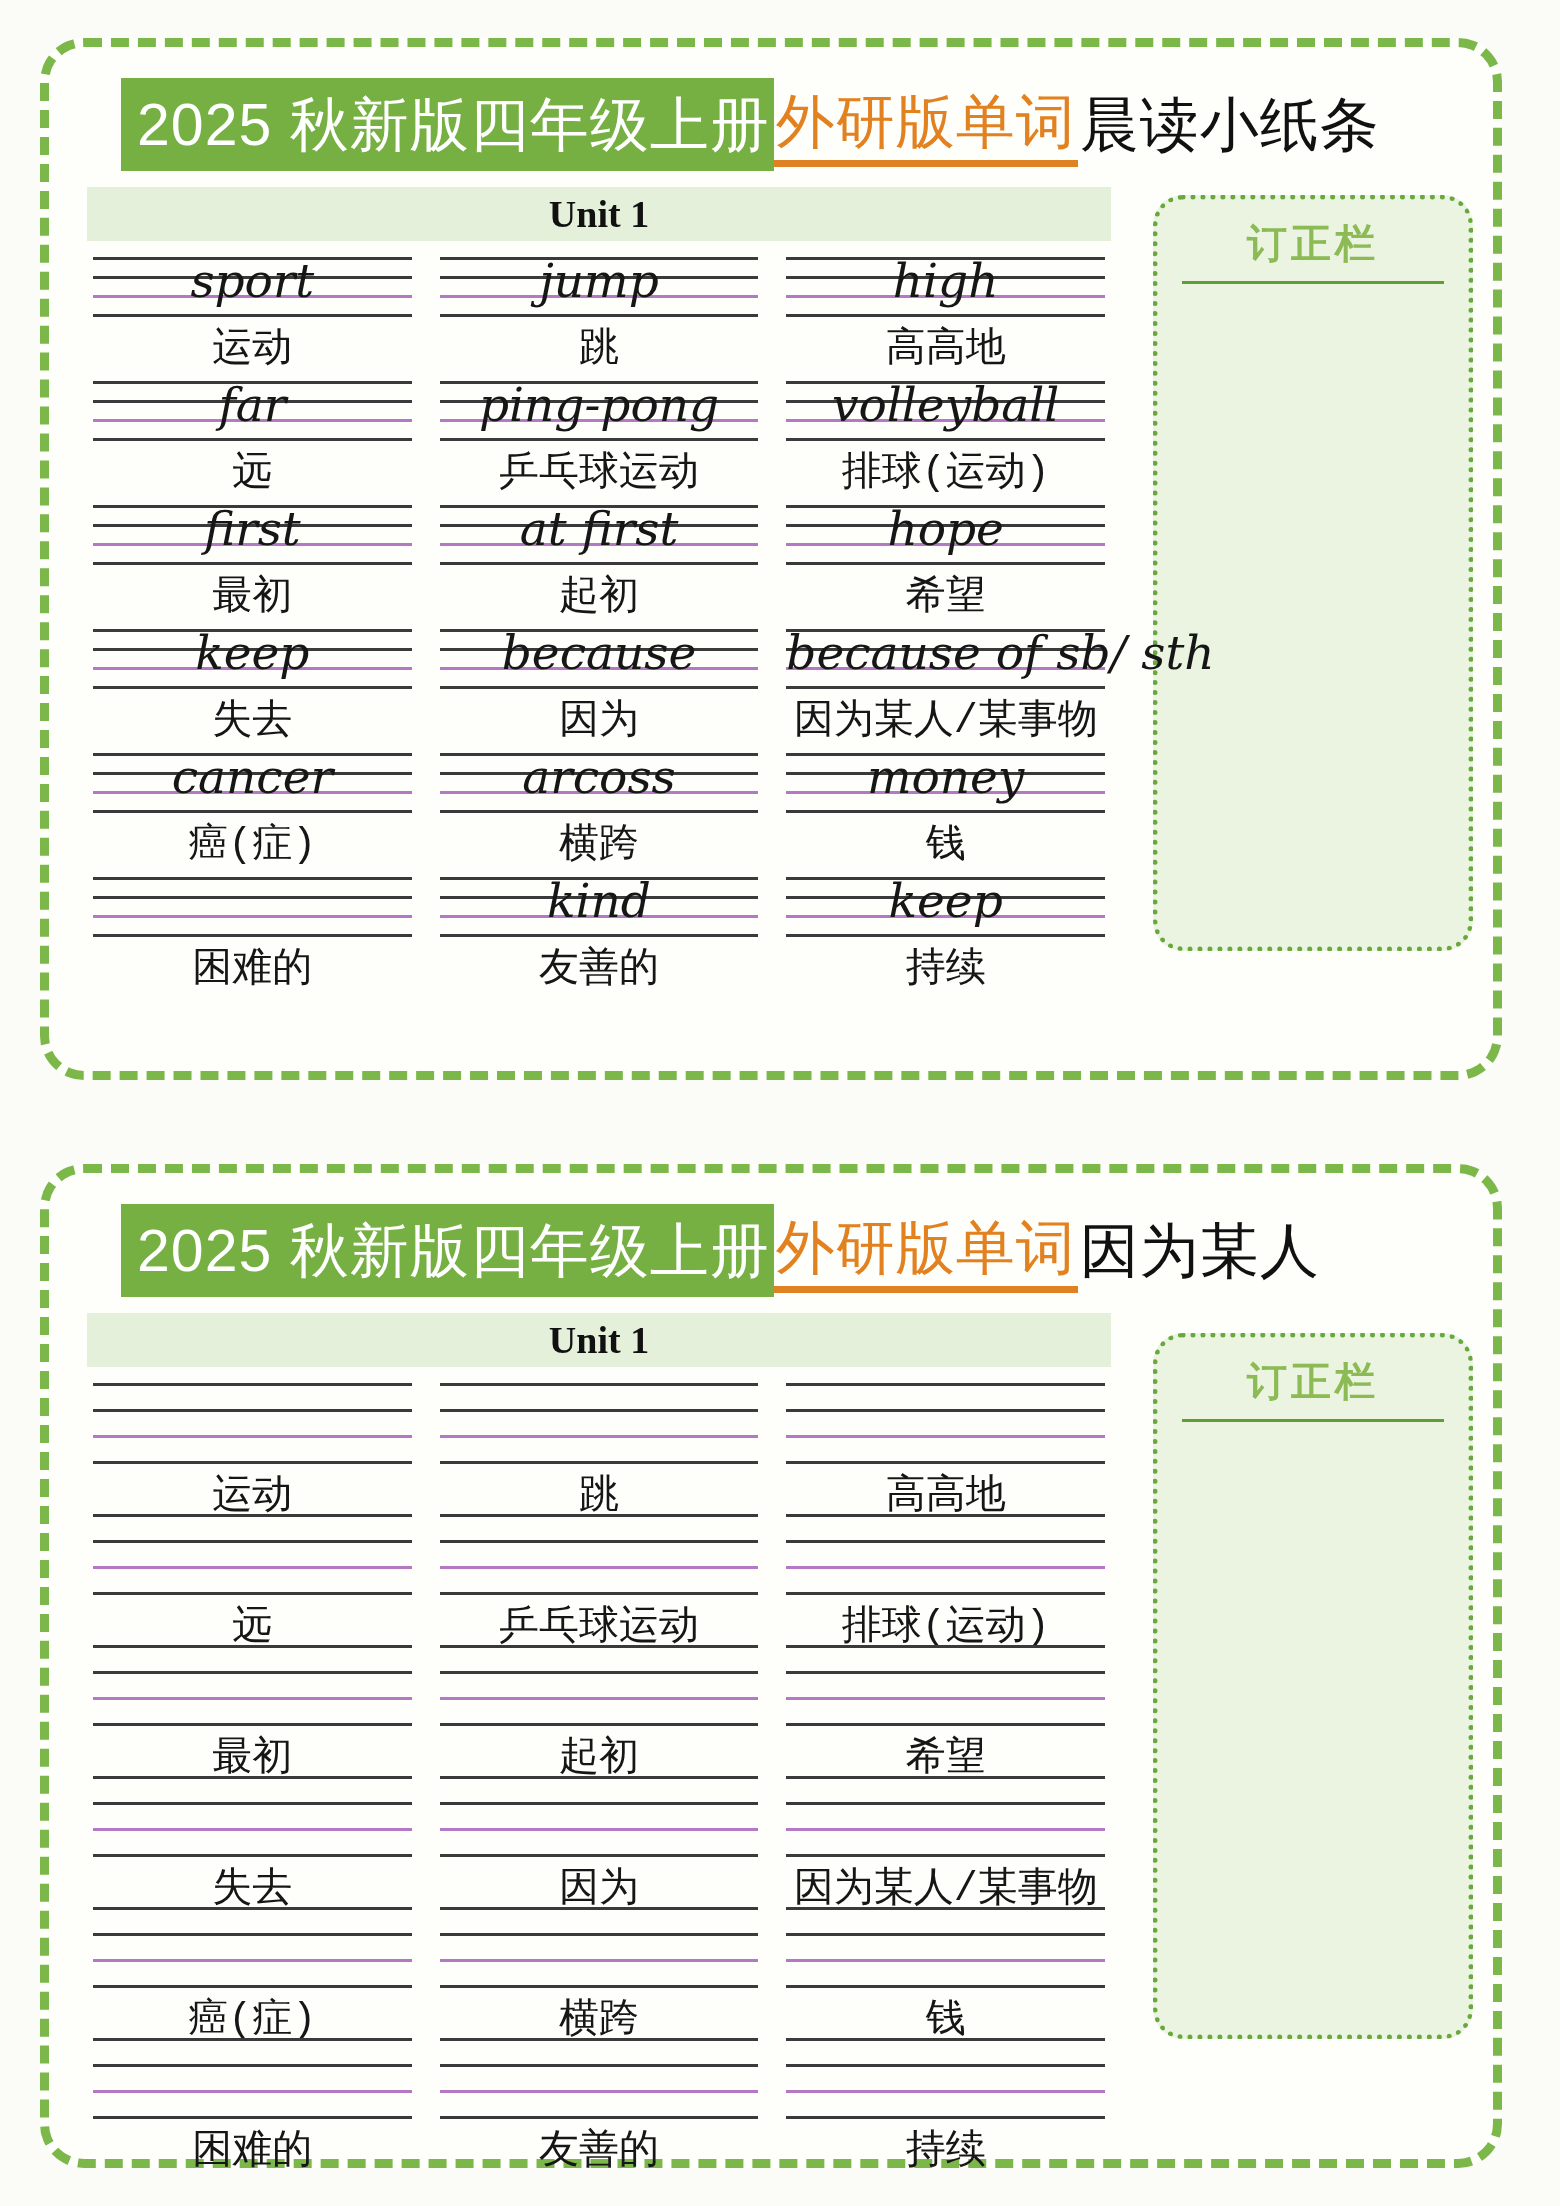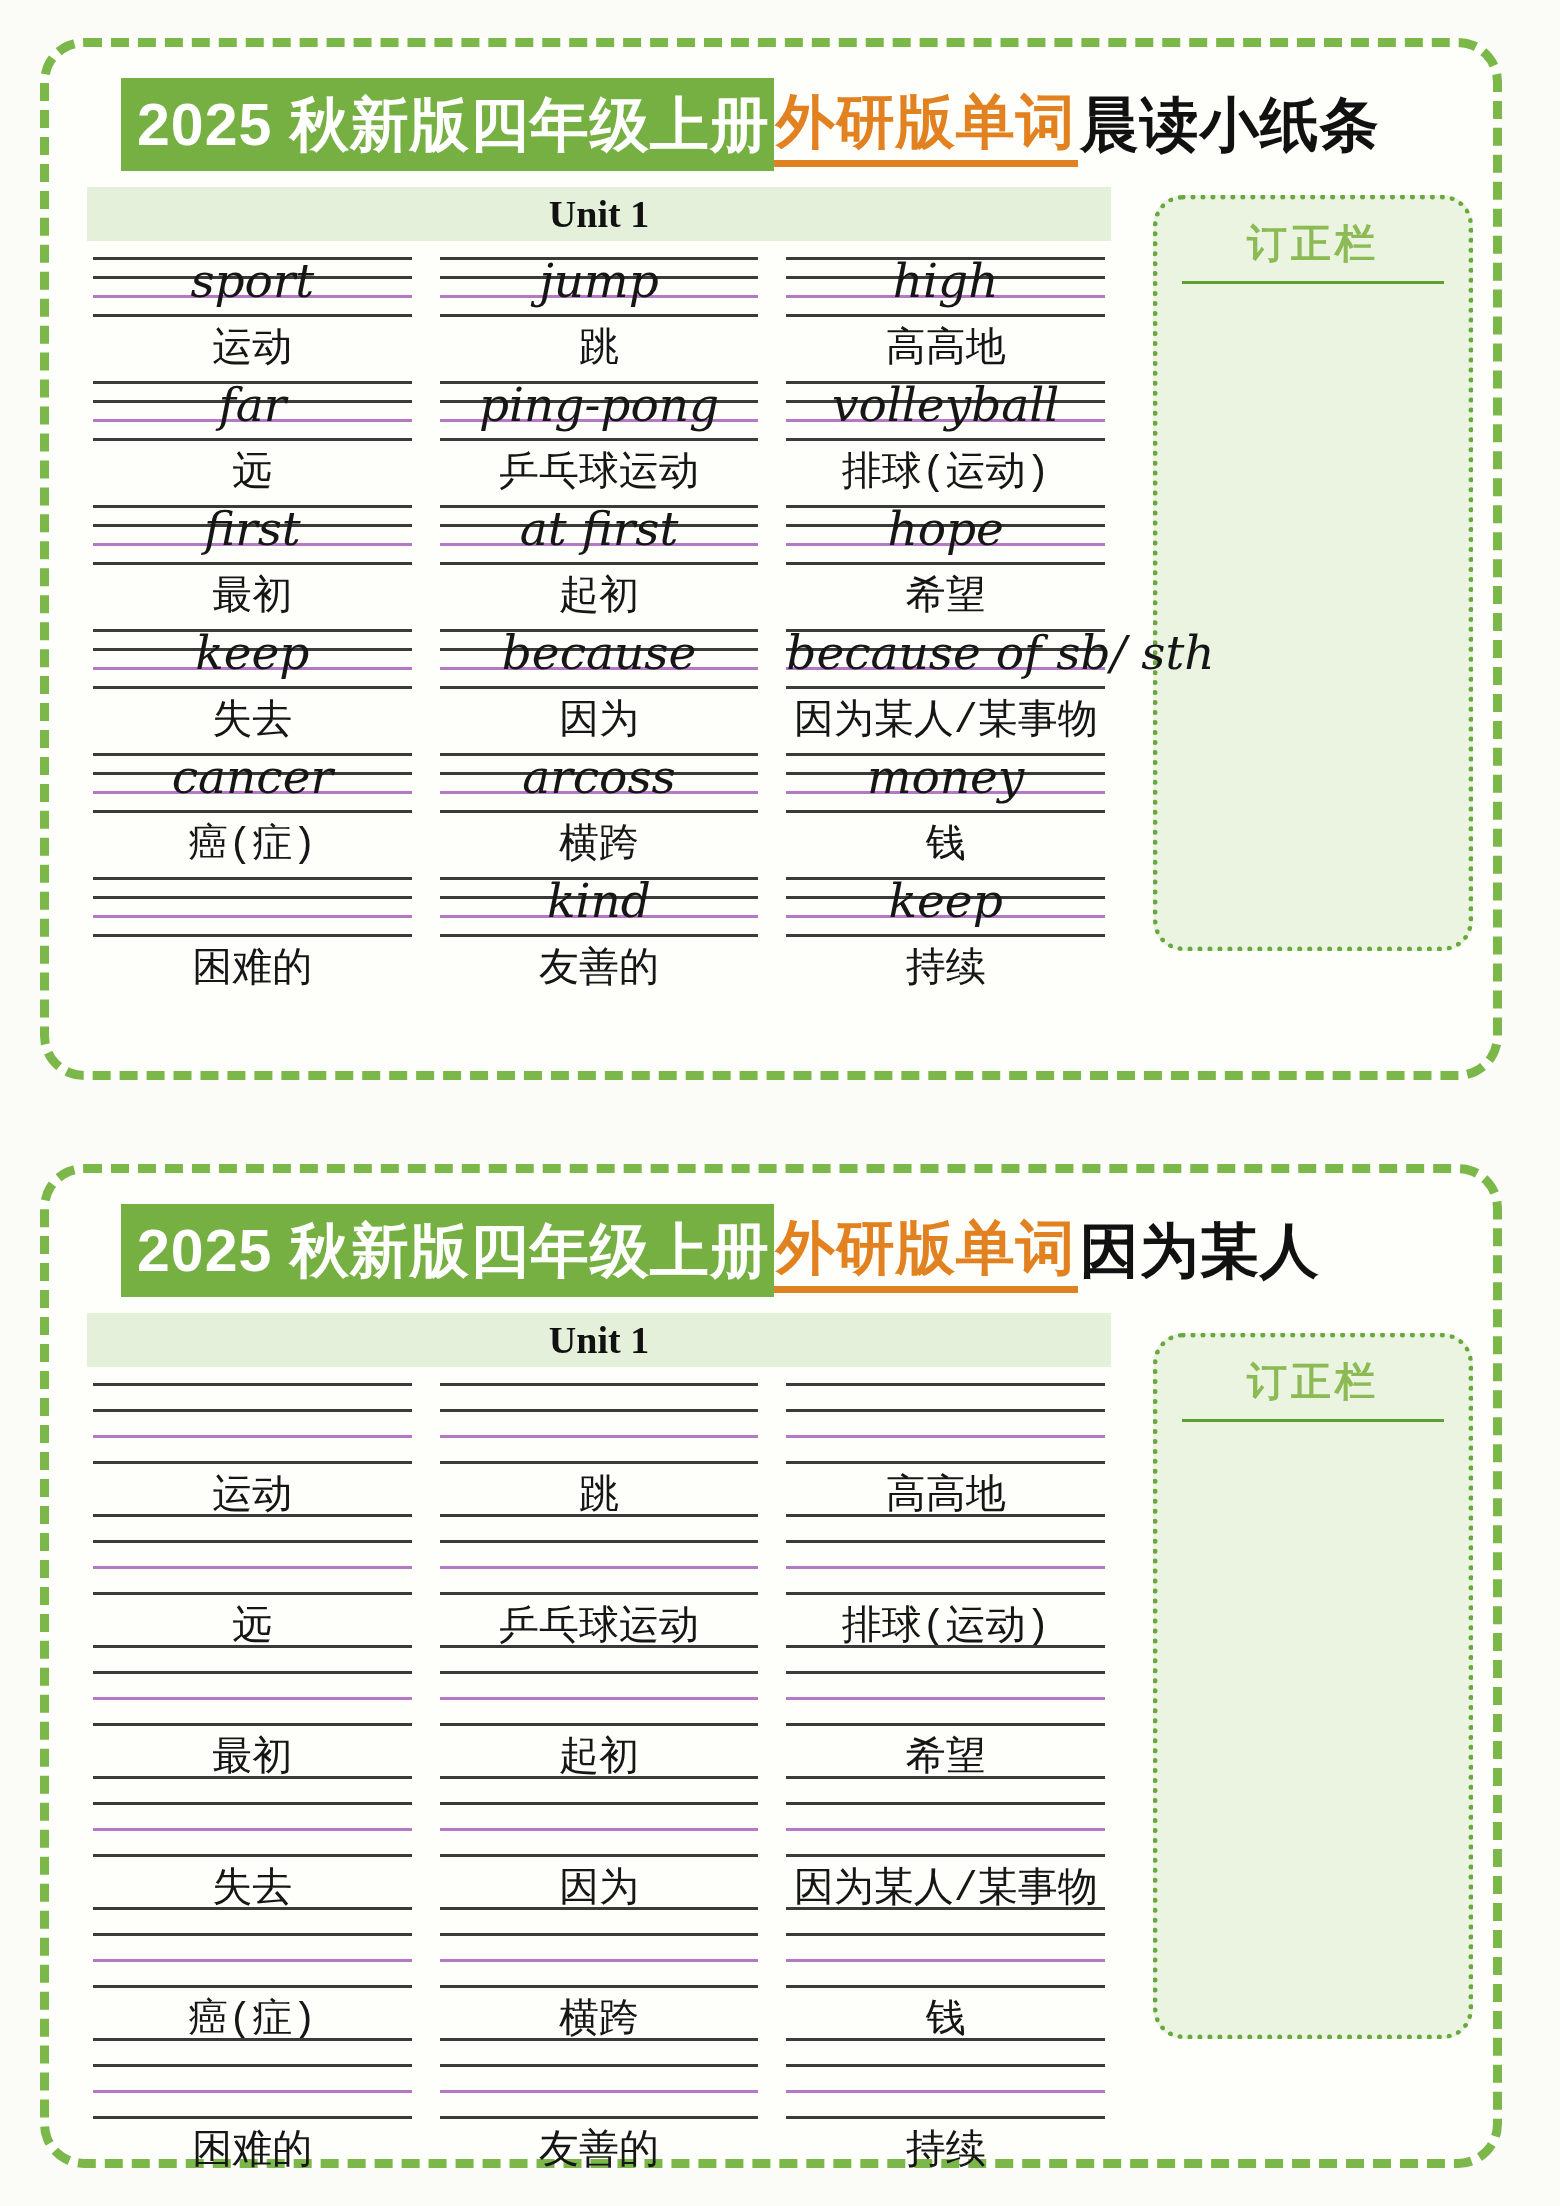--- a/index.html
+++ b/index.html
@@ -18,21 +18,21 @@
     border-radius:44px;
     background:#fefefb;
     padding:16px 24px 20px 38px;
   }
   .panel.p1{margin-top:38px;height:1042px;}
   .panel.p2{margin-top:84px;height:1004px;}
 
   .title{
     margin:12px 0 16px 34px;
     font-size:59px;
-    font-weight:bold;
+    font-weight:normal;
     line-height:1.0;
     white-space:nowrap;
     letter-spacing:1px;
   }
   .title span{display:inline-block;vertical-align:bottom;}
   .title .green{
     background:#76b043;color:#ffffff;
     padding:18px 4px 16px 16px;
   }
   .title .orange{

